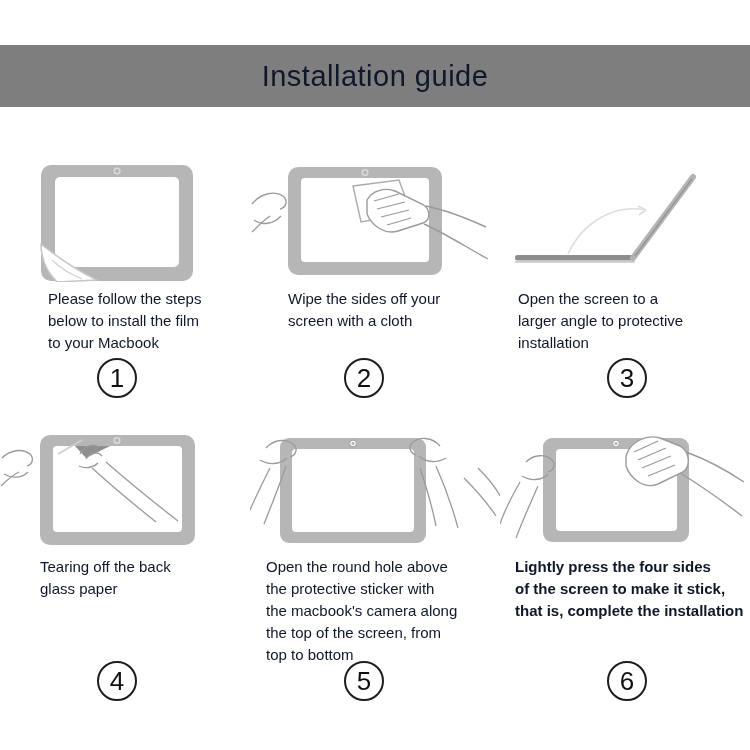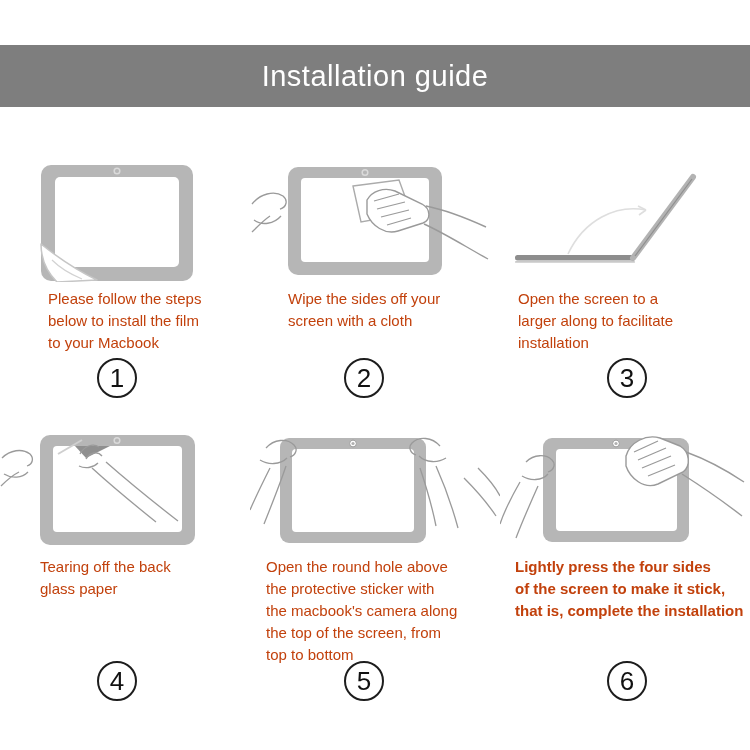--- a/index.html
+++ b/index.html
@@ -4,29 +4,29 @@
 <style>
   html,body{margin:0;padding:0;background:#ffffff;}
   #canvas{
     position:relative;width:750px;height:750px;background:#ffffff;
     font-family:"Liberation Sans", sans-serif;overflow:hidden;
   }
   .banner{
     position:absolute;top:45px;left:0;width:750px;height:62px;
     background:#7e7e7e;display:flex;align-items:center;justify-content:center;
   }
-  .banner span{color:#ffffff;font-size:29px;letter-spacing:.5px;}
+  .banner span{color:#0f172a;font-size:29px;letter-spacing:.5px;}
   .row{position:absolute;left:0;width:750px;display:flex;}
   .row1{top:160px;height:240px;}
   .row2{top:428px;height:275px;}
   .cell{position:relative;width:250px;height:100%;}
   .illus{height:122px;}
   .illus svg{display:block;}
   .caption{
-    margin-top:6px;font-size:15px;line-height:22px;color:#c2410c;
+    margin-top:6px;font-size:15px;line-height:22px;color:#0f172a;
     white-space:pre-line;
   }
   .row1 .cell:nth-child(1) .caption{padding-left:48px;}
   .row1 .cell:nth-child(2) .caption{padding-left:38px;}
   .row1 .cell:nth-child(3) .caption{padding-left:18px;}
   .row2 .cell:nth-child(1) .caption{padding-left:40px;}
   .row2 .cell:nth-child(2) .caption{padding-left:16px;}
   .row2 .cell:nth-child(3) .caption{padding-left:15px;font-weight:bold;}
   .num{
     position:absolute;bottom:2px;width:36px;height:36px;
@@ -92,21 +92,21 @@
         <svg width="250" height="122" viewBox="0 0 250 122">
           <path d="M68,94 C84,60 116,44 146,50" fill="none" stroke="#dedede" stroke-width="1.6"></path>
           <path d="M146,50 l-8,-4 M146,50 l-7,5" stroke="#dedede" stroke-width="1.6" fill="none"></path>
           <rect x="15" y="95" width="120" height="5.5" rx="2.5" fill="#8d8d8d"></rect>
           <rect x="15" y="101" width="120" height="1.8" rx="0.9" fill="#c9c9c9"></rect>
           <path d="M133,98 L193,17" stroke="#b3b3b3" stroke-width="6" stroke-linecap="round"></path>
           <path d="M135,96 L192,19" stroke="#8f8f8f" stroke-width="1.2"></path>
         </svg>
       </div>
       <div class="caption">Open the screen to a
-larger along to facilitate
+larger angle to protective
 installation</div>
       <div class="num">
         <span>3</span>
       </div>
     </div>
   </div>
 
   <div class="row row2">
 
     <div class="cell">

